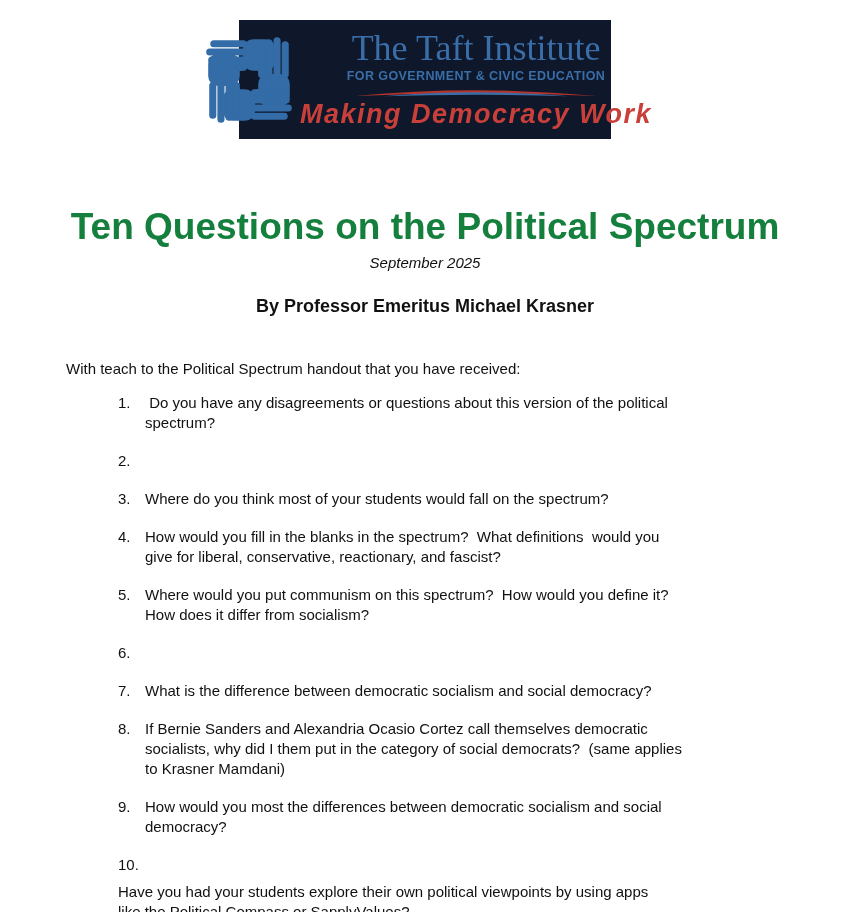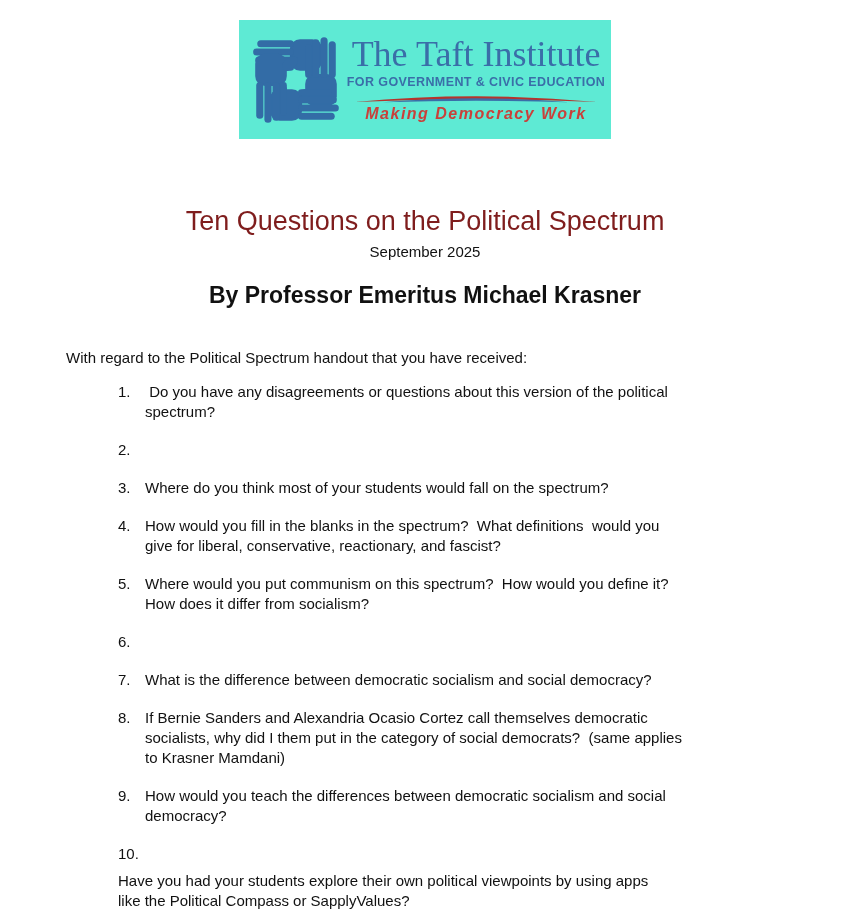--- a/index.html
+++ b/index.html
@@ -7,45 +7,45 @@
     width:850px; height:912px;
     font-family:"Liberation Sans", sans-serif;
     color:#111111;
   }
   .page { position:relative; width:850px; height:912px; overflow:hidden; background:#ffffff; }
 
   
   .logo-block {
     width:372px; height:119px; margin:20px auto 0;
     display:flex; align-items:center; justify-content:center; 
-    background:#5eead4;
+    background:#0f172a;
   }
   .hands { width:102px; height:102px; flex:0 0 102px; }
   .logo-text { display:flex; flex-direction:column; align-items:center; }
   .logo-name {
     font-family:"Liberation Serif", serif;
     color:#3a6ea8; font-size:36px; line-height:1; white-space:nowrap;
   }
   .logo-sub {
     color:#3a6ea8; font-weight:bold; font-size:12.5px; letter-spacing:0.4px;
     margin-top:3px; white-space:nowrap;
   }
   .logo-swoosh { margin-top:3px; display:block; }
   .logo-tagline {
     color:#c9403a; font-weight:bold; font-style:italic;
-    font-size:16px; letter-spacing:1.5px; margin-top:1px; white-space:nowrap;
+    font-size:27px; letter-spacing:1.5px; margin-top:1px; white-space:nowrap;
   }
 
   
   .doc-title {
     margin:68px 0 0; text-align:center;
-    color:#7f1d1d; font-size:27px; font-weight:normal; line-height:1.1;
+    color:#15803d; font-size:37px; font-weight:bold; line-height:1.1;
   }
-  .doc-date { margin-top:5px; text-align:center; font-size:15px; line-height:20px; }
-  .doc-byline { margin-top:22px; text-align:center; font-size:23px; font-weight:bold; line-height:22px; }
+  .doc-date { margin-top:5px; text-align:center; font-size:15px; line-height:20px;font-style:italic; }
+  .doc-byline { margin-top:22px; text-align:center; font-size:18px; font-weight:bold; line-height:22px; }
 
   
   .intro {
     margin:42px 66px 0 66px; font-size:15px; line-height:20px;
     white-space:pre-wrap;
   }
   .questions { margin-top:14px; }
   .q { display:flex; margin:0 0 18px 118px; font-size:15px; line-height:20px; }
   .q:last-child { margin-bottom:0;flex-direction:column; }
   .q-num { flex:0 0 27px; width:27px; }
@@ -81,21 +81,21 @@
         <path d="M28,10.2 Q121,2.2 214,10.2 Q121,7.2 28,10.2 Z" fill="#3a6ea8"></path>
       </svg>
       <div class="logo-tagline">Making Democracy Work</div>
     </div>
   </header>
 
   <h1 class="doc-title">Ten Questions on the Political Spectrum</h1>
   <div class="doc-date">September 2025</div>
   <div class="doc-byline">By Professor Emeritus Michael Krasner</div>
 
-  <p class="intro">With regard to the Political Spectrum handout that you have received:</p>
+  <p class="intro">With teach to the Political Spectrum handout that you have received:</p>
 
   <div class="questions">
     <div class="q">
       <span class="q-num">1.</span>
       <div class="q-text"> Do you have any disagreements or questions about this version of the political
 spectrum?</div>
     </div>
     <div class="q">
       <span class="q-num">2.</span>
     </div>
@@ -121,21 +121,21 @@
       <div class="q-text">What is the difference between democratic socialism and social democracy?</div>
     </div>
     <div class="q">
       <span class="q-num">8.</span>
       <div class="q-text">If Bernie Sanders and Alexandria Ocasio Cortez call themselves democratic
 socialists, why did I them put in the category of social democrats?  (same applies
 to Krasner Mamdani)</div>
     </div>
     <div class="q">
       <span class="q-num">9.</span>
-      <div class="q-text">How would you teach the differences between democratic socialism and social
+      <div class="q-text">How would you most the differences between democratic socialism and social
 democracy?</div>
     </div>
     <div class="q">
       <span class="q-num">10.</span>
       <div class="q-text">Have you had your students explore their own political viewpoints by using apps
 like the Political Compass or SapplyValues?</div>
     </div>
   </div>
 
 </div>

